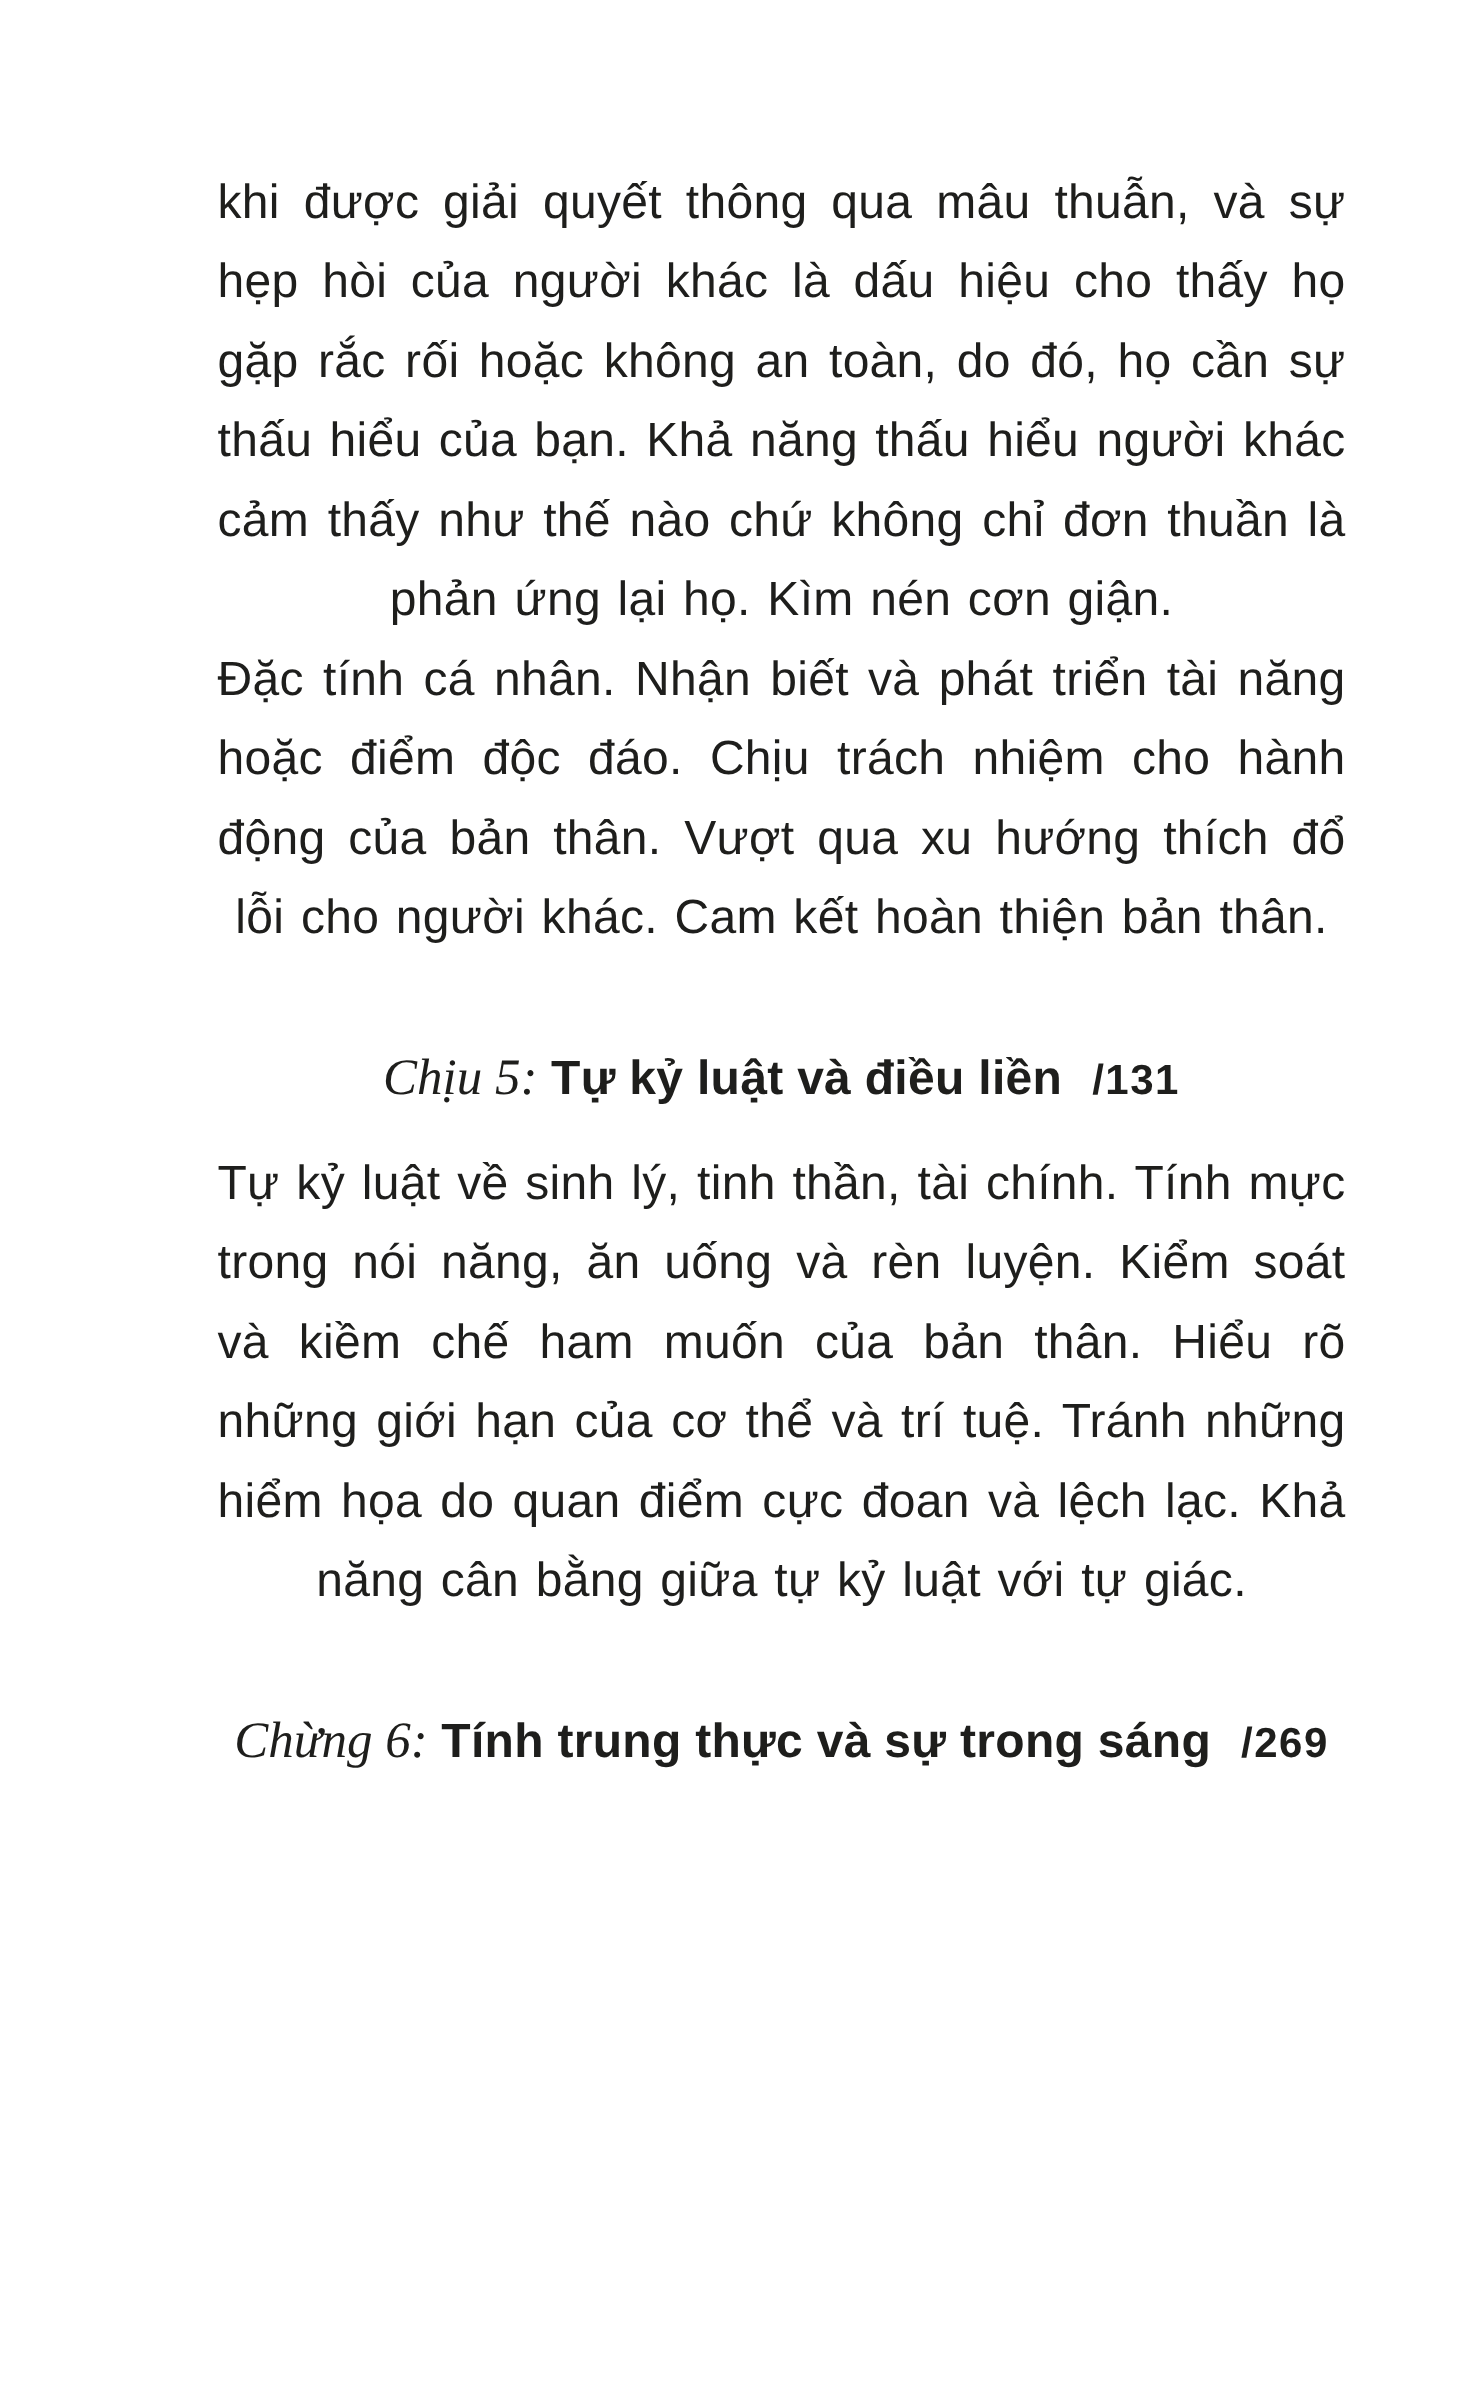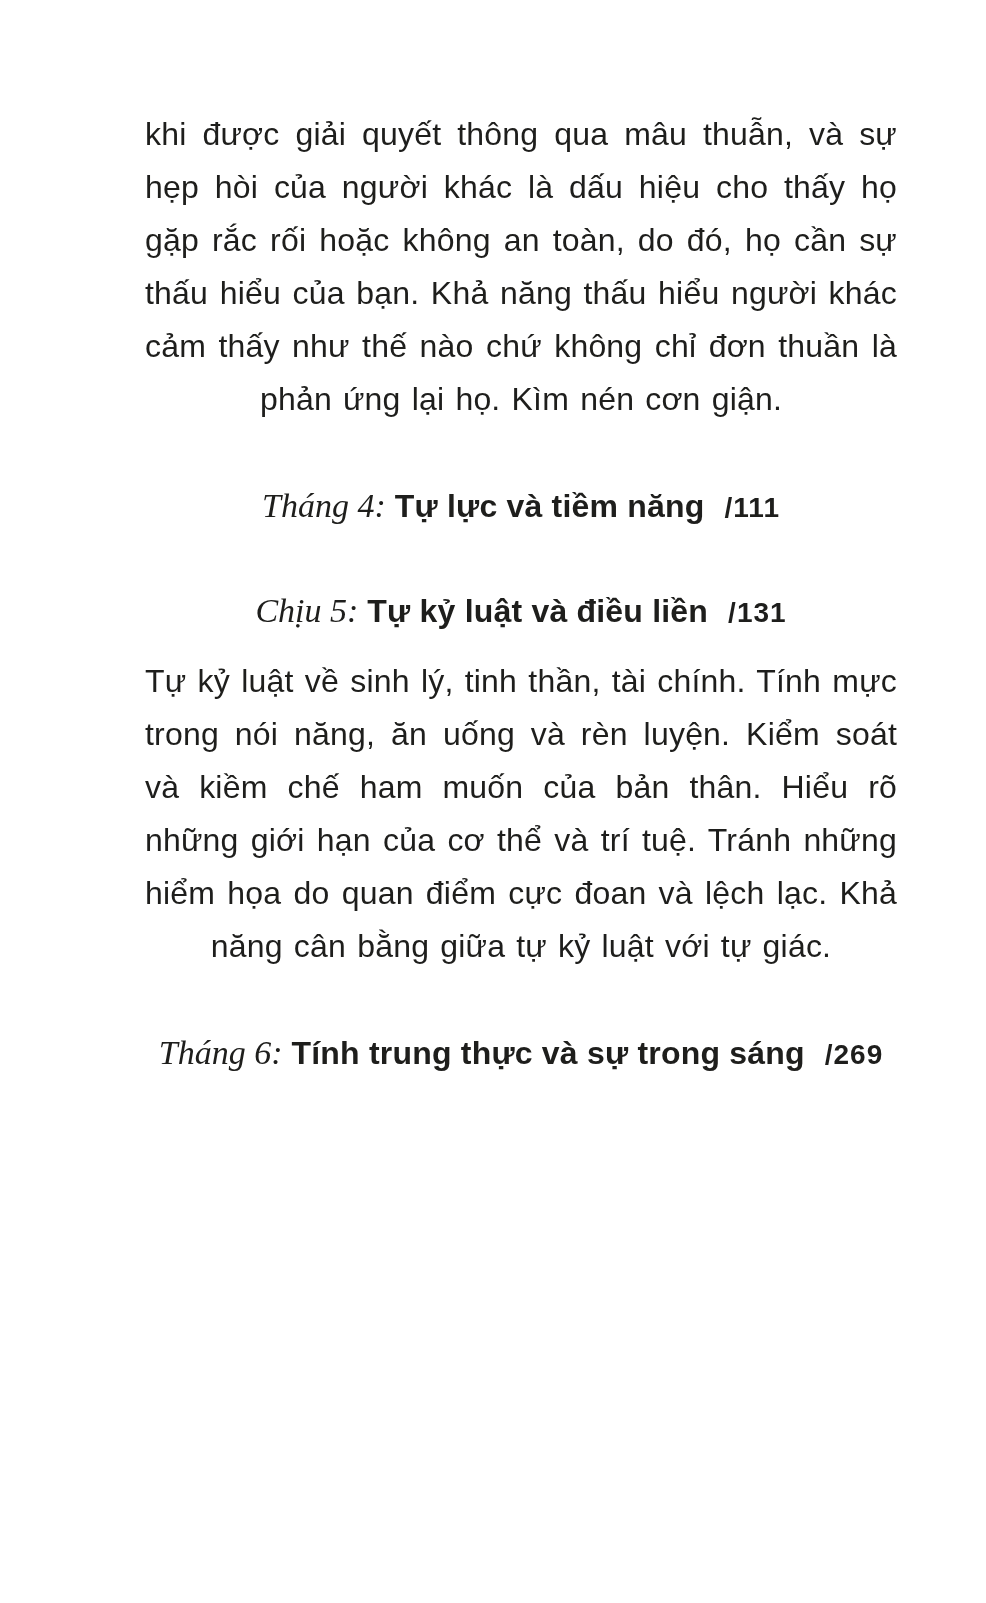--- a/index.html
+++ b/index.html
@@ -63,32 +63,30 @@
 </style>
 </head>
 <body>
 
 <div class="page">
   <div class="content">
 
     <p class="body-para">khi được giải quyết thông qua mâu thuẫn, và sự hẹp hòi của người khác là dấu hiệu cho thấy họ gặp rắc rối hoặc không an toàn, do đó, họ cần sự thấu hiểu của bạn. Khả năng thấu hiểu người khác cảm thấy như thế nào chứ không chỉ đơn thuần là phản ứng lại họ. Kìm nén cơn giận.</p>
 
     <div class="section">
-      <h2 class="heading">
-        <span class="month-label">Tháng 4:</span><span class="section-title">Tự lực và tiềm năng</span><span class="page-ref">/111</span>
-      </h2>
+      <p class="body-para">Đặc tính cá nhân. Nhận biết và phát triển tài năng hoặc điểm độc đáo. Chịu trách nhiệm cho hành động của bản thân. Vượt qua xu hướng thích đổ lỗi cho người khác. Cam kết hoàn thiện bản thân.</p>
     </div>
 
     <div class="section">
       <h2 class="heading">
         <span class="month-label">Chịu 5:</span><span class="section-title">Tự kỷ luật và điều liền</span><span class="page-ref">/131</span>
       </h2>
       <p class="body-para">Tự kỷ luật về sinh lý, tinh thần, tài chính. Tính mực trong nói năng, ăn uống và rèn luyện. Kiểm soát và kiềm chế ham muốn của bản thân. Hiểu rõ những giới hạn của cơ thể và trí tuệ. Tránh những hiểm họa do quan điểm cực đoan và lệch lạc. Khả năng cân bằng giữa tự kỷ luật với tự giác.</p>
     </div>
 
     <div class="section">
       <h2 class="heading">
-        <span class="month-label">Tháng 6:</span><span class="section-title">Tính trung thực và sự trong sáng</span><span class="page-ref">/269</span>
+        <span class="month-label">Chừng 6:</span><span class="section-title">Tính trung thực và sự trong sáng</span><span class="page-ref">/269</span>
       </h2>
     </div>
 
   </div>
 </div>
 
 </body></html>

